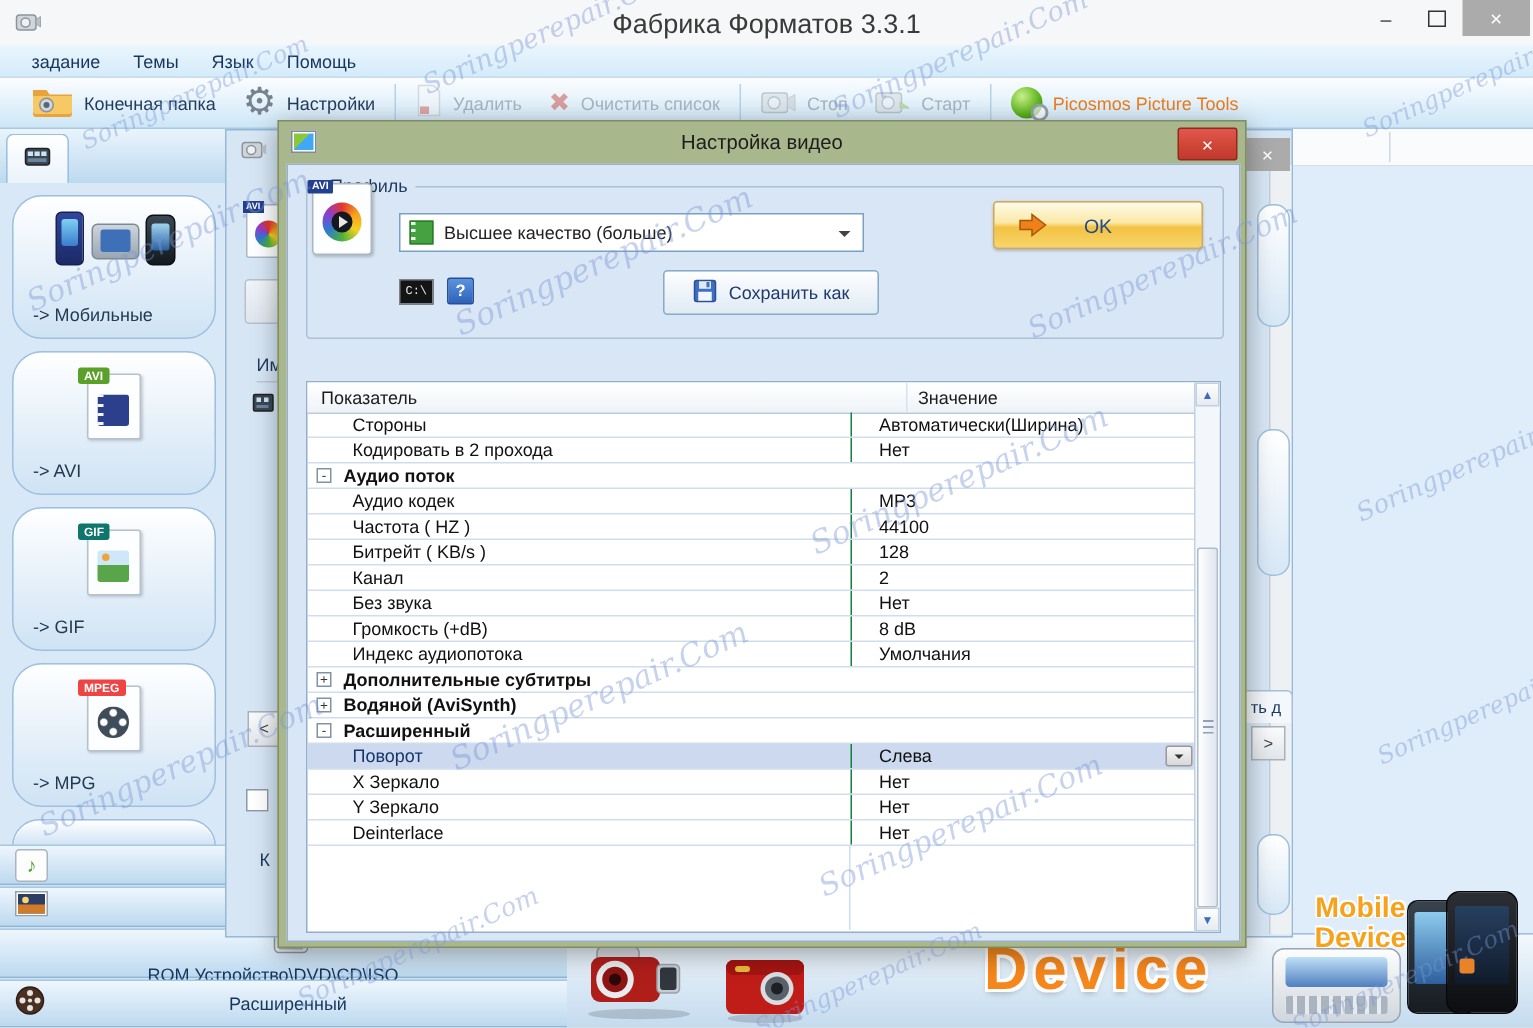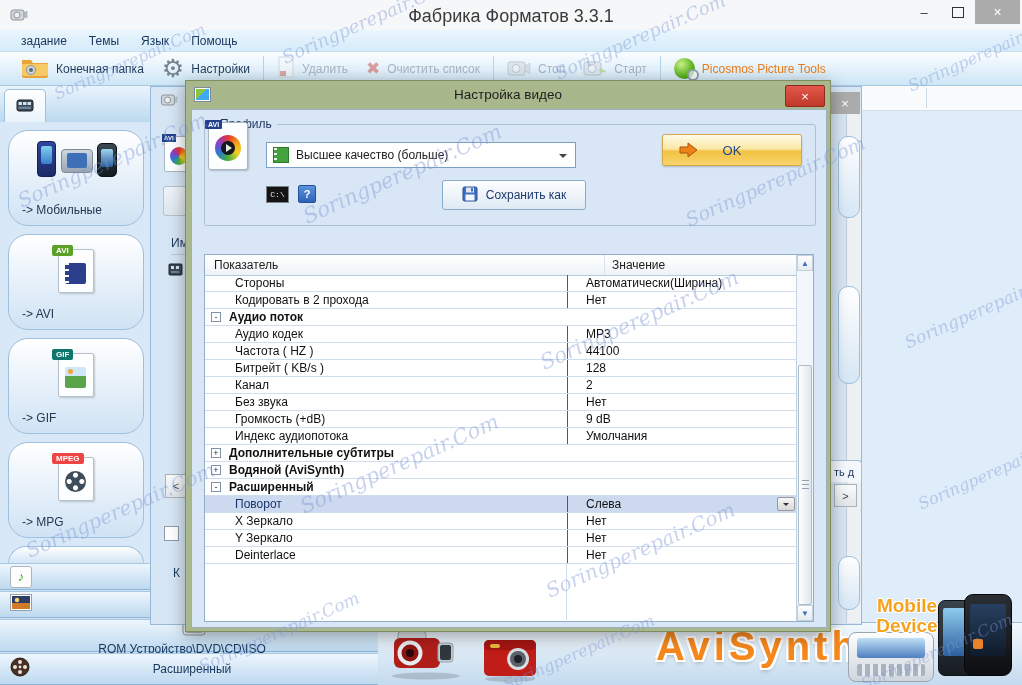--- a/index.html
+++ b/index.html
@@ -337,21 +337,21 @@
     <svg width="56" height="48" viewBox="0 0 56 48">
         <ellipse cx="28" cy="45" rx="25" ry="3" fill="rgba(0,0,0,.15)"></ellipse>
         <rect x="2" y="6" width="52" height="36" rx="5" fill="#c01c18"></rect>
         <rect x="2" y="6" width="52" height="10" rx="5" fill="#a31512"></rect>
         <circle cx="36" cy="25" r="11" fill="#d9dee3"></circle>
         <circle cx="36" cy="25" r="8" fill="#5a6169"></circle>
         <circle cx="36" cy="25" r="4" fill="#1d2125"></circle>
         <rect x="8" y="10" width="10" height="4" rx="2" fill="#e8b93c"></rect>
       </svg>
   </span>
-  <div class="abs factory">AviSynth</div>
+  <div class="abs factory">Device</div>
   <div class="abs mobiletext">Mobile Device</div>
   <div class="abs phoneW"></div>
   <div class="abs phoneD"></div>
   <div class="abs phoneB"></div>
 
   <div class="abs dialog">
     <div class="dlg-title">
       <span class="dlg-icon"></span>
       <div class="dlg-title-text">Настройка видео</div>
       <div class="dlg-close">×</div>
@@ -425,21 +425,21 @@
           <div class="trow">
             <div class="name">Канал</div>
             <div class="val">2</div>
           </div>
           <div class="trow">
             <div class="name">Без звука</div>
             <div class="val">Нет</div>
           </div>
           <div class="trow">
             <div class="name">Громкость (+dB)</div>
-            <div class="val">9 dB</div>
+            <div class="val">8 dB</div>
           </div>
           <div class="trow">
             <div class="name">Индекс аудиопотока</div>
             <div class="val">Умолчания</div>
           </div>
           <div class="trow group">
             <span class="expbox">+</span>
             <div class="gname">Дополнительные субтитры</div>
           </div>
           <div class="trow group">

